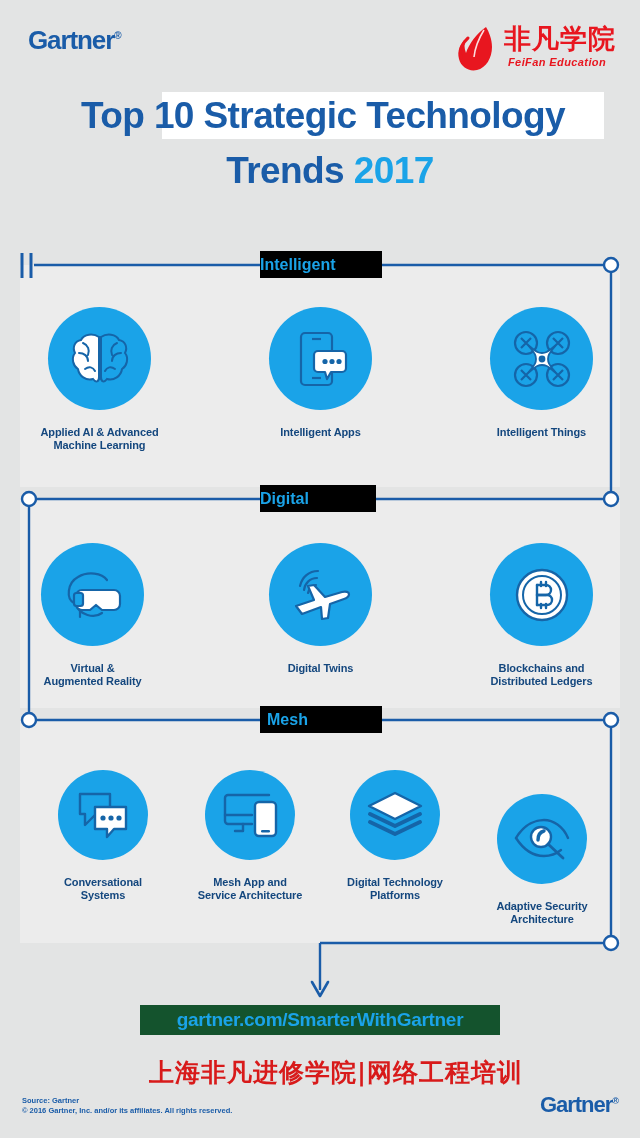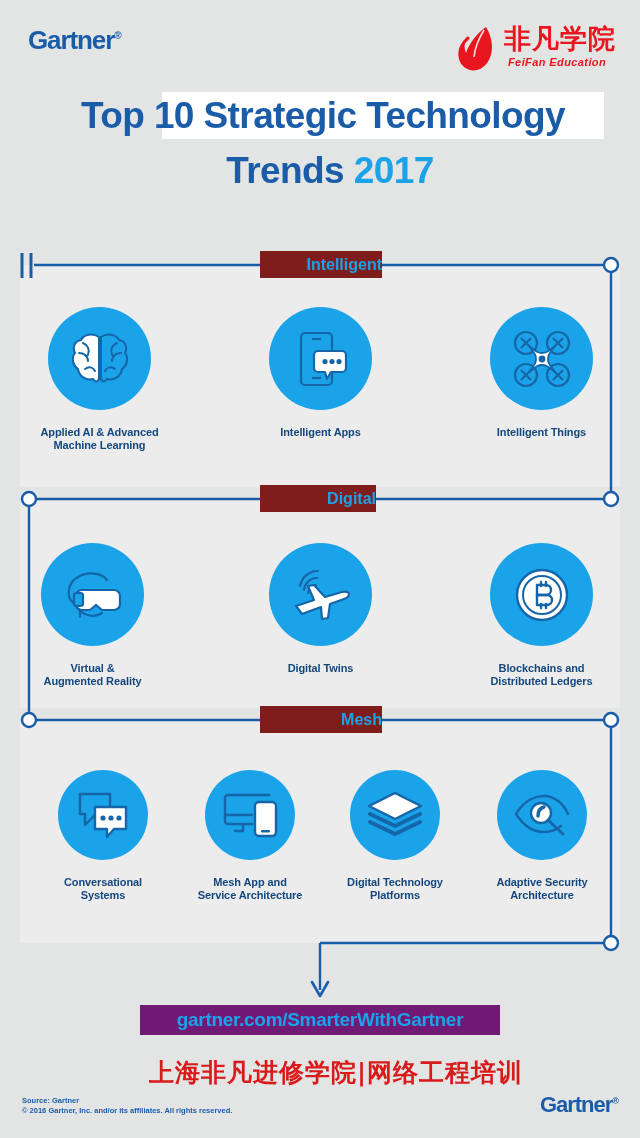--- a/index.html
+++ b/index.html
@@ -59,23 +59,23 @@
   #row1bg { left:20px; top:265px; width:600px; height:222px; }
   #row2bg { left:20px; top:500px; width:600px; height:208px; }
   #row3bg { left:20px; top:721px; width:600px; height:222px; }
 
   
   .conn { position:absolute; left:0; top:0; width:640px; height:1138px;
           pointer-events:none; }
 
   
   .sec-label {
-    position:absolute; background:#7f1d1d;
+    position:absolute; background:#000000;
     font-size:16px; font-weight:bold; color:#1aa3e8;
-    text-align:right; line-height:27px; height:27px;
+    text-align:left; line-height:27px; height:27px;
     z-index:5;
   }
   #lab-intelligent { left:260px; top:251px; width:122px; }
   #lab-digital     { left:260px; top:485px; width:116px; }
   #lab-mesh        { left:260px; top:706px; width:122px;padding-left:7px; }
 
   
   .item { position:absolute; text-align:center; }
   .bubble {
     border-radius:50%; background:#1aa3e8;
@@ -88,21 +88,21 @@
   }
 
   
   .b100 { width:103px; height:103px; }
   
   .b88  { width:90px;  height:90px; }
 
   
   .url-pill {
     position:absolute; left:140px; top:1005px; width:360px; height:30px;
-    background:#701a75; text-align:center; line-height:30px;
+    background:#14532d; text-align:center; line-height:30px;
     font-size:19px; font-weight:bold; color:#1aa3e8; letter-spacing:-0.3px;
     z-index:6;
   }
 
   
   .cn-footer {
     position:absolute; left:0; top:1056px; width:640px;
     text-align:center; font-size:25px; font-weight:bold;
     color:#d81a1a; letter-spacing:1px;
     font-family:"DejaVu Serif", serif;
@@ -329,21 +329,21 @@
     <div class="bubble b88">
       <svg width="58" height="52" viewBox="0 0 58 52">
         <path d="M29 4 L55 17 L29 30 L3 17 Z" fill="#ffffff" stroke="#1565a8" stroke-width="2.4" stroke-linejoin="round"></path>
         <path d="M4 25 L29 37 L54 25" fill="none" stroke="#1565a8" stroke-width="4" stroke-linejoin="round" stroke-linecap="round"></path>
         <path d="M4 33 L29 45 L54 33" fill="none" stroke="#1565a8" stroke-width="4" stroke-linejoin="round" stroke-linecap="round"></path>
       </svg>
     </div>
     <div class="lab">Digital Technology<br>Platforms</div>
   </div>
 
-  <div class="item" style="left:477px; top:770px; width:130px;">
+  <div class="item" style="left:477px; top:794px; width:130px;">
     <div class="bubble b88">
       <svg width="58" height="46" viewBox="0 0 58 46">
         <path d="M3 22 C12 7 24 4 31 4 C40 4 50 10 55 22" fill="none" stroke="#1565a8" stroke-width="2.4" stroke-linecap="round"></path>
         <path d="M3 22 C12 36 22 40 31 40 C37 40 43 38 48 34" fill="none" stroke="#1565a8" stroke-width="2.4" stroke-linecap="round"></path>
         <circle cx="28" cy="21" r="10" fill="#ffffff" stroke="#1565a8" stroke-width="2.4"></circle>
         <path d="M35 28 L50 42" stroke="#1565a8" stroke-width="2.8" stroke-linecap="round"></path>
         <path d="M25 24 C25 19 27 16 31 15" fill="none" stroke="#1565a8" stroke-width="3.4" stroke-linecap="round"></path>
       </svg>
     </div>
     <div class="lab">Adaptive Security<br>Architecture</div>

